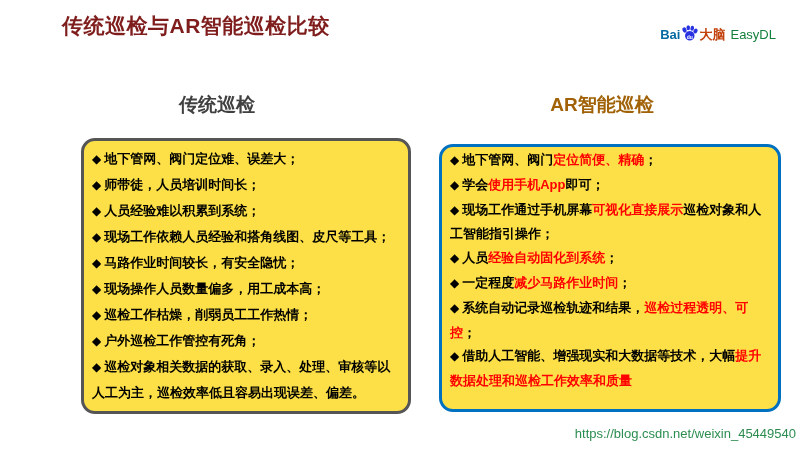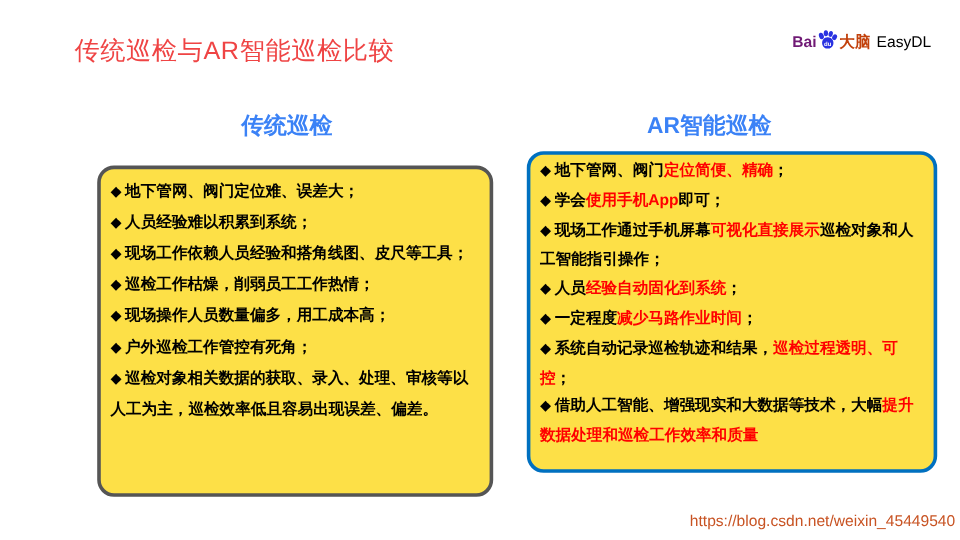--- a/index.html
+++ b/index.html
@@ -7,87 +7,87 @@
     position: relative;
     width: 800px;
     height: 450px;
     background: #ffffff;
     overflow: hidden;
     font-family: "Liberation Sans", "DejaVu Sans", sans-serif;
   }
   .title {
     position: absolute;
     left: 62px;
-    top: 28px;
+    top: 12px;
     margin: 0;
     font-size: 21px;
-    font-weight: 400;
-    color: #ef4444;
+    font-weight: 700;
+    color: #7f1d1d;
     letter-spacing: 0.5px;
   }
   .logo {
     position: absolute;
     top: 26px;
     right: 24px;
     display: flex;
     align-items: center;
     font-size: 13px;
     font-weight: 700;
     line-height: 1;
   }
-  .logo .bai { color: #701a75; }
+  .logo .bai { color: #0369a1; }
   .logo .paw { display: inline-flex; margin: 0 1px; position: relative; top: -1px; }
   .logo .brain { color: #c2410c; }
-  .logo .easydl { color: #000000; font-weight: 400; margin-left: 5px; font-size: 13px; }
+  .logo .easydl { color: #15803d; font-weight: 400; margin-left: 5px; font-size: 13px; }
   .col-header {
     position: absolute;
     top: 92px;
     margin: 0;
     font-size: 19px;
     font-weight: 700;
     text-align: center;
   }
-  #left-header { left: 74px; width: 330px; color: #3b82f6; }
-  #right-header { left: 420px; width: 342px; color: #3b82f6; }
+  #left-header { left: 52px; width: 330px; color: #404040; }
+  #right-header { left: 431px; width: 342px; color: #a16207; }
   .box {
     position: absolute;
     box-sizing: border-box;
     border-radius: 14px;
     background: #fde047;
     overflow: hidden;
     margin-left: 19px;
   }
   #left-box {
     left: 62px; top: 138px;
     width: 330px; height: 276px;
     border: 3px solid #555555;
     padding: 5px 8px;
   }
   #right-box {
-    left: 420px; top: 126px;
+    left: 420px; top: 144px;
     width: 342px; height: 268px;
     border: 3px solid #0070C0;
     padding: 1px 8px;
   }
   .item {
     margin: 0;
     font-size: 13px;
     color: #000000;
     font-weight: 700;
   }
   #left-box .item { line-height: 25px; }
   #right-box .item { line-height: 23.8px; }
   .item .bullet { font-size: 12px; margin-right: 3px; }
   .item .red { color: #FF0000; }
   .watermark {
     position: absolute;
     top: 426px;
     right: 4px;
     font-size: 13px;
-    color: #c2410c;
+    color: #15803d;
     opacity: 0.9;
     white-space: nowrap;
   }
 </style>
 </head>
 <body>
 
 <div class="slide">
 
   <h1 class="title">传统巡检与AR智能巡检比较</h1>
@@ -106,24 +106,26 @@
     </span>
     <span class="brain">大脑</span>
     <span class="easydl">EasyDL</span>
   </div>
 
   <h2 class="col-header" id="left-header">传统巡检</h2>
   <h2 class="col-header" id="right-header">AR智能巡检</h2>
 
   <div class="box" id="left-box">
       <p class="item"><span class="bullet">◆</span><span>地下管网、阀门定位难、误差大；</span></p>
+      <p class="item"><span class="bullet">◆</span><span>师带徒，人员培训时间长；</span></p>
       <p class="item"><span class="bullet">◆</span><span>人员经验难以积累到系统；</span></p>
       <p class="item"><span class="bullet">◆</span><span>现场工作依赖人员经验和搭角线图、皮尺等工具；</span></p>
+      <p class="item"><span class="bullet">◆</span><span>马路作业时间较长，有安全隐忧；</span></p>
+      <p class="item"><span class="bullet">◆</span><span>现场操作人员数量偏多，用工成本高；</span></p>
       <p class="item"><span class="bullet">◆</span><span>巡检工作枯燥，削弱员工工作热情；</span></p>
-      <p class="item"><span class="bullet">◆</span><span>现场操作人员数量偏多，用工成本高；</span></p>
       <p class="item"><span class="bullet">◆</span><span>户外巡检工作管控有死角；</span></p>
       <p class="item"><span class="bullet">◆</span><span>巡检对象相关数据的获取、录入、处理、审核等以人工为主，巡检效率低且容易出现误差、偏差。</span></p>
     </div>
   <div class="box" id="right-box">
       <p class="item"><span class="bullet">◆</span><span>地下管网、阀门</span><span class="red">定位简便、精确</span><span>；</span></p>
       <p class="item"><span class="bullet">◆</span><span>学会</span><span class="red">使用手机App</span><span>即可；</span></p>
       <p class="item"><span class="bullet">◆</span><span>现场工作通过手机屏幕</span><span class="red">可视化直接展示</span><span>巡检对象和人工智能指引操作；</span></p>
       <p class="item"><span class="bullet">◆</span><span>人员</span><span class="red">经验自动固化到系统</span><span>；</span></p>
       <p class="item"><span class="bullet">◆</span><span>一定程度</span><span class="red">减少马路作业时间</span><span>；</span></p>
       <p class="item"><span class="bullet">◆</span><span>系统自动记录巡检轨迹和结果，</span><span class="red">巡检过程透明、可控</span><span>；</span></p>

